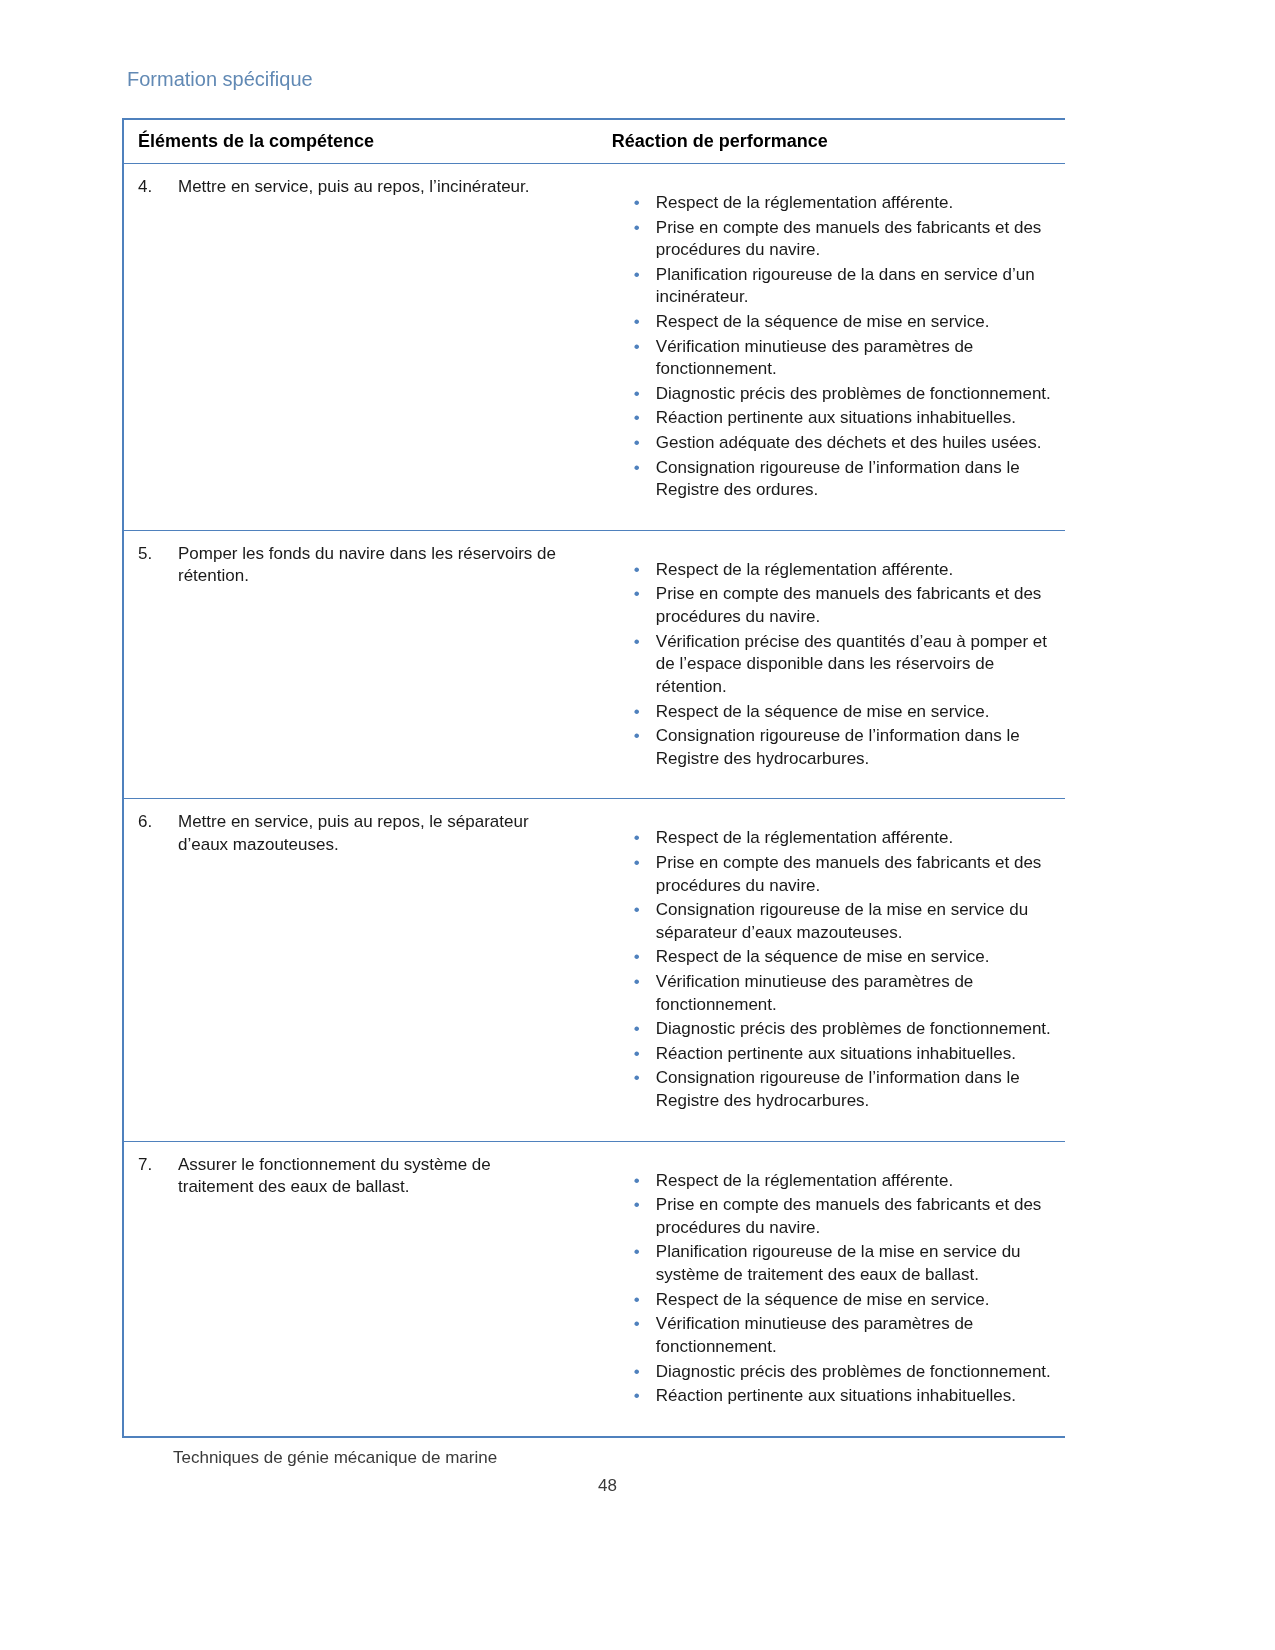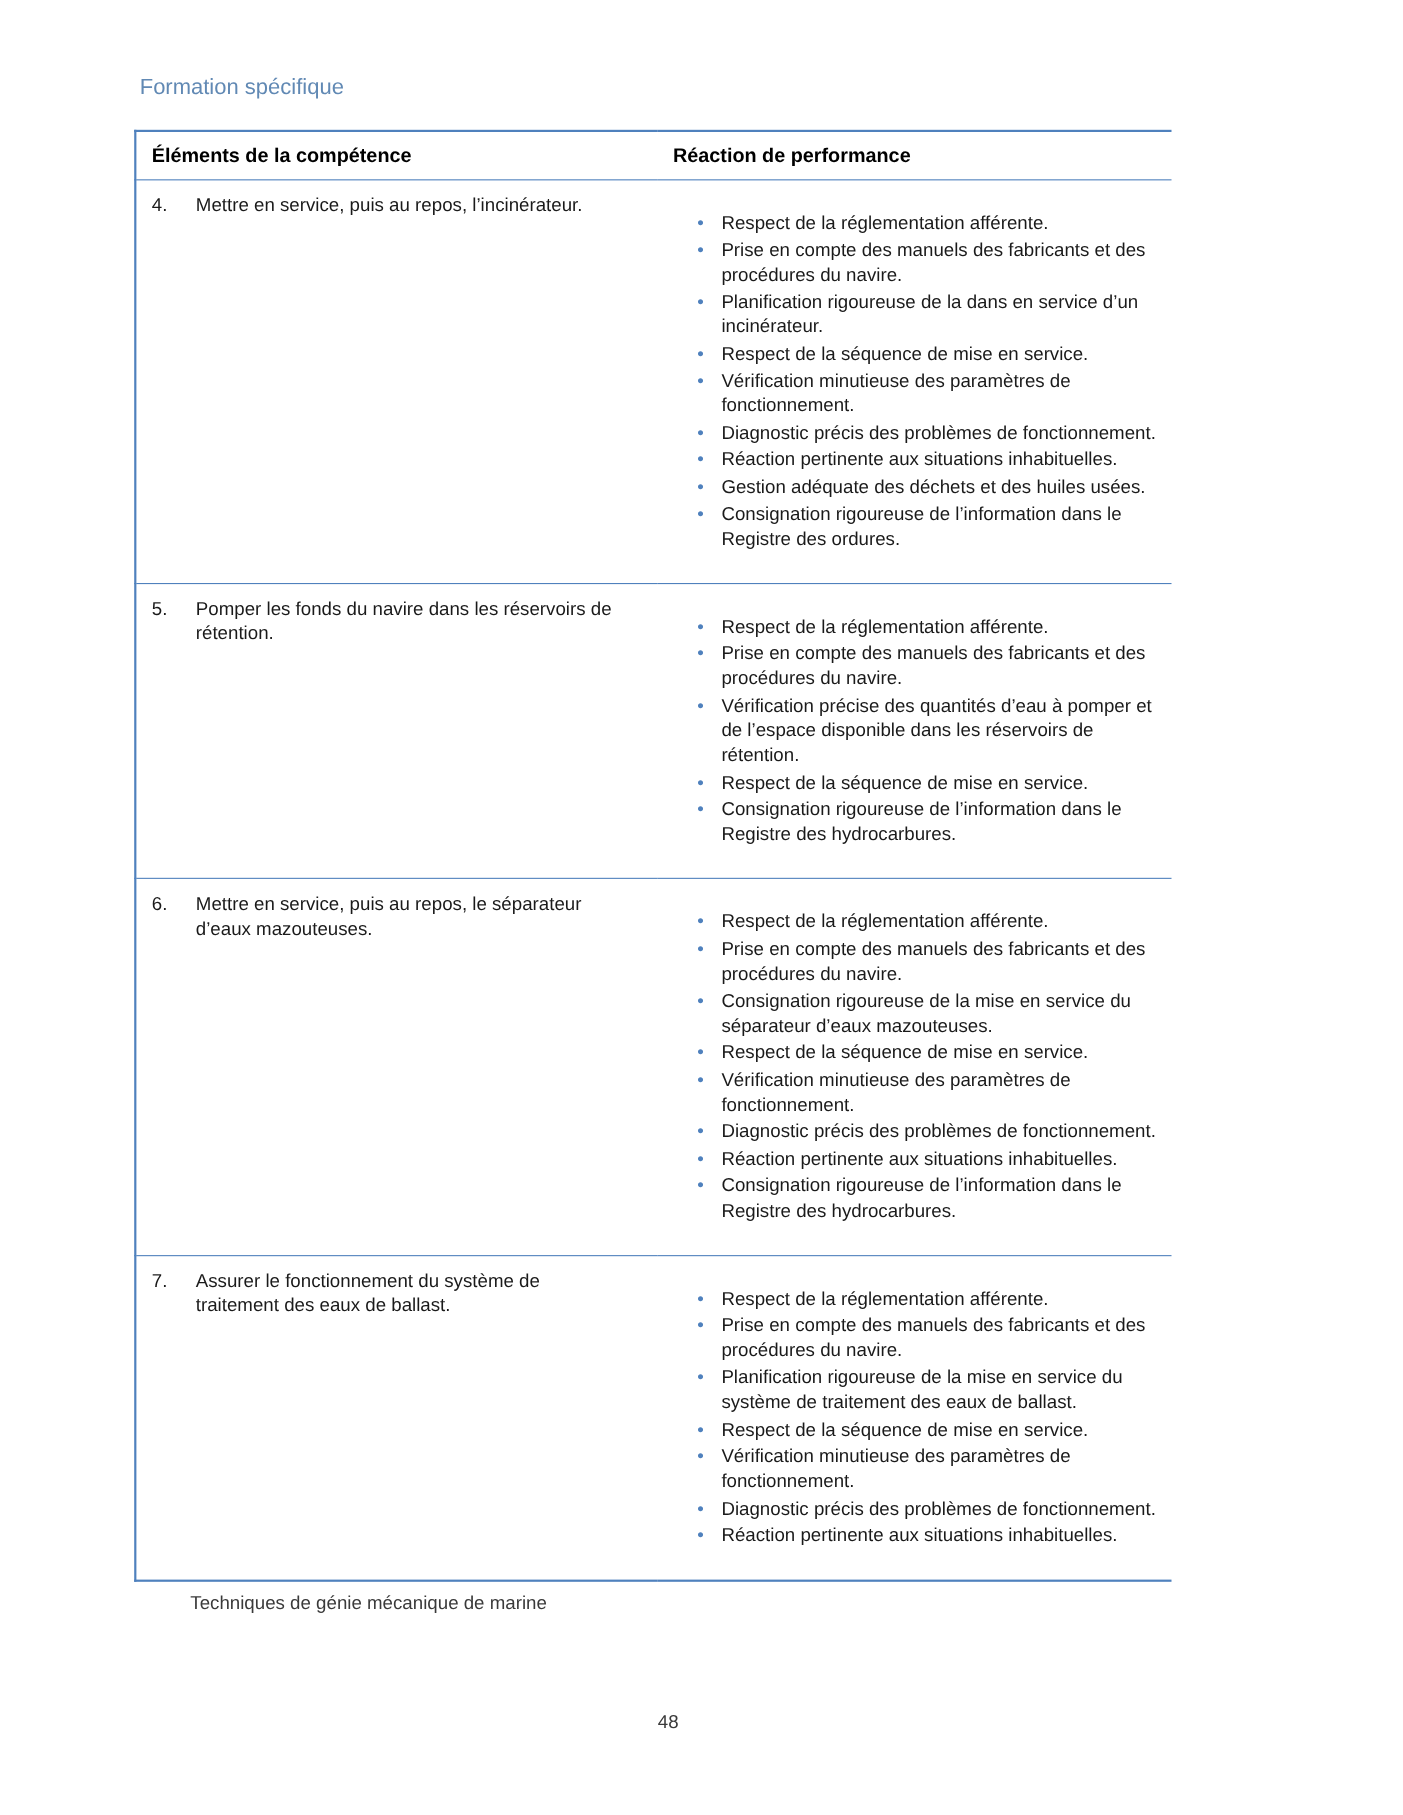--- a/index.html
+++ b/index.html
@@ -85,21 +85,21 @@
   .footer-text {
     position: absolute;
     top: 1448px;
     left: 127px;
     font-size: 17px;
     color: #3a3a3a;
     margin-left: 46px;
   }
   .page-number {
     position: absolute;
-    top: 1556px;
+    top: 1476px;
     left: 122px;
     width: 971px;
     text-align: center;
     font-size: 17px;
     color: #3a3a3a;
   }
 </style>
 </head>
 <body>
 

